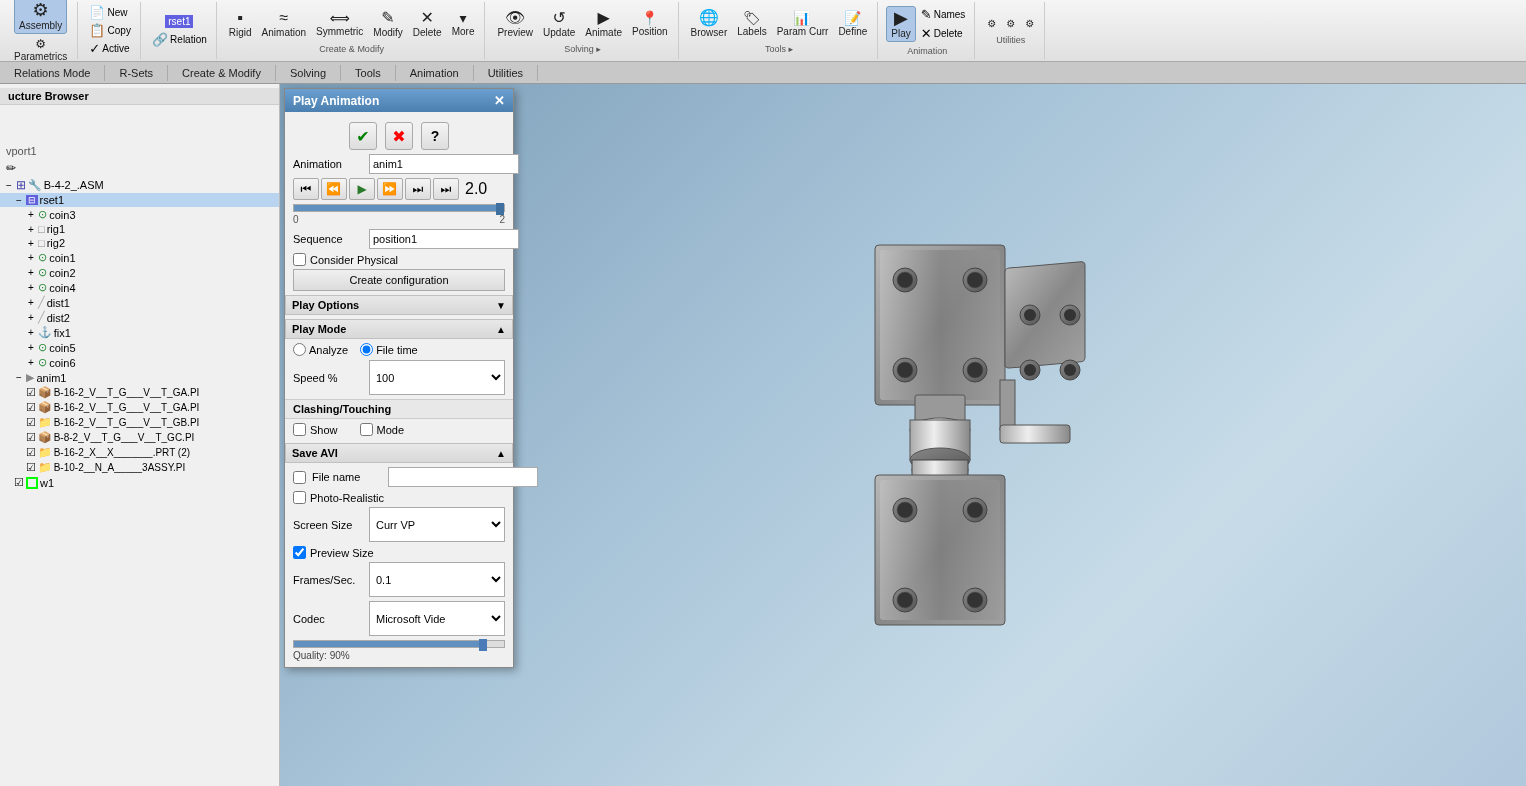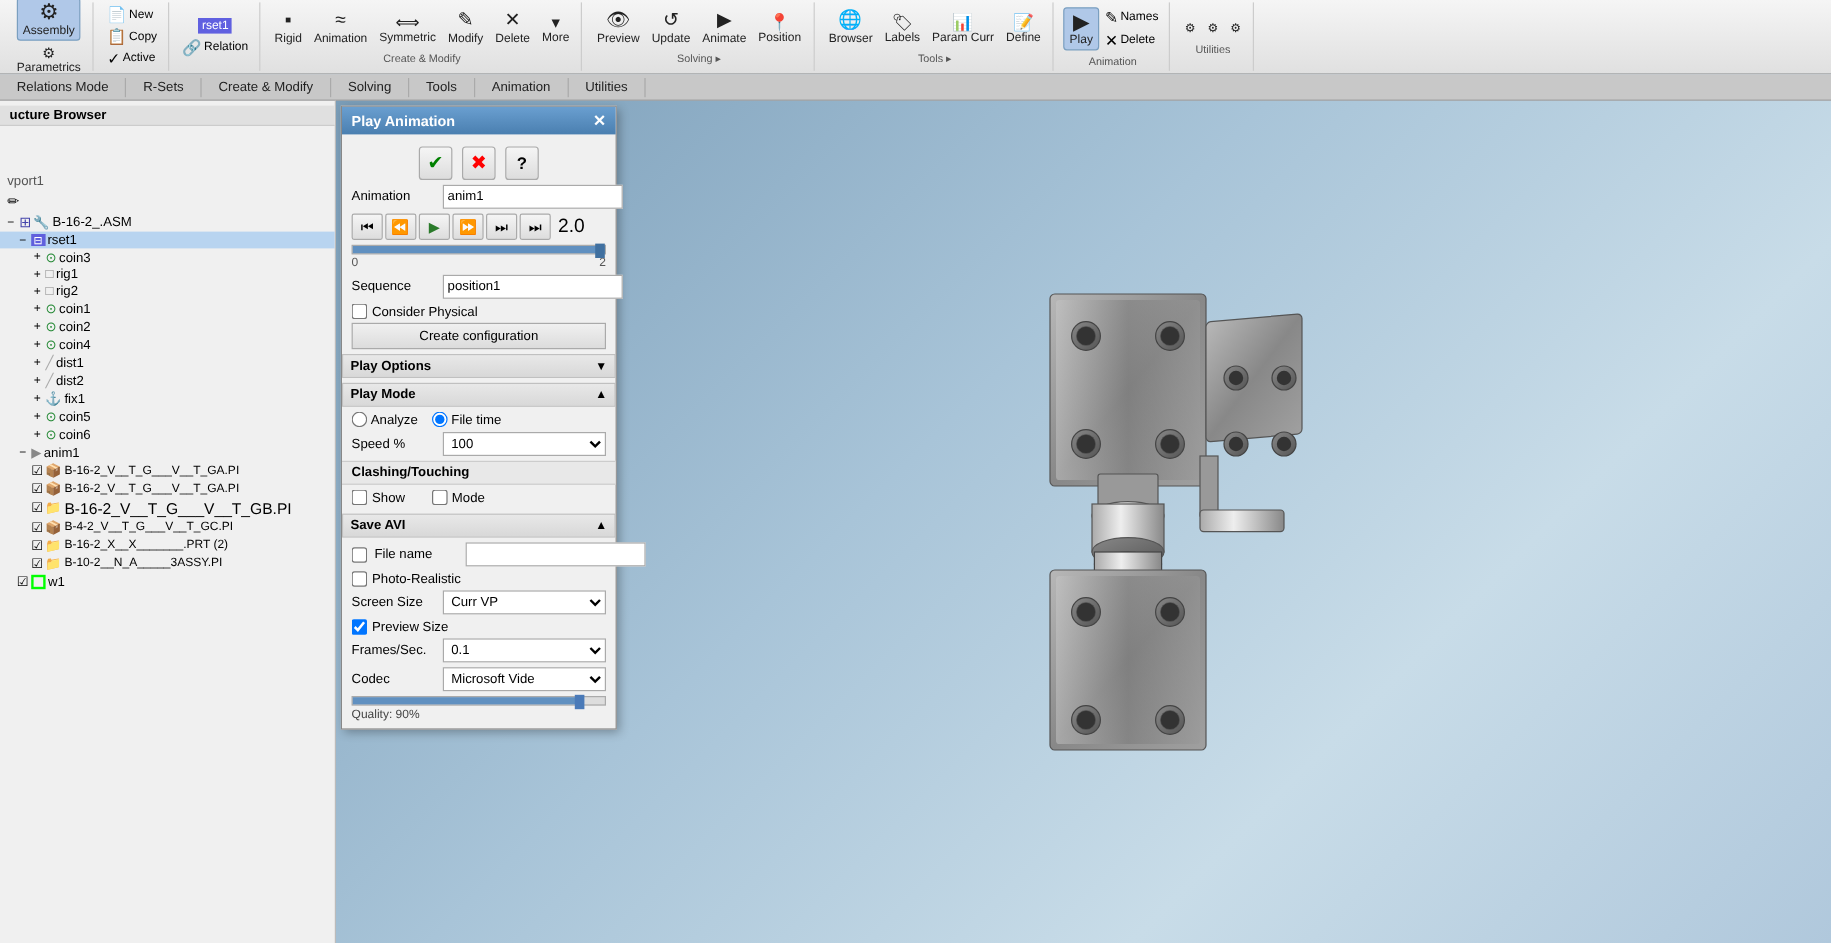--- a/index.html
+++ b/index.html
@@ -277,21 +277,21 @@
       align-items: center;
       gap: 12px;
       margin-bottom: 4px;
     }
     .radio-option {
       display: flex;
       align-items: center;
       gap: 3px;
     }
     .select-input {
-      height: 20px;
+      height: 35px;
       border: 1px solid #aaa;
       background: white;
       font-size: 11px;
       padding: 1px 2px;
     }
     .quality-bar-container {
       margin: 4px 0 2px 0;
     }
     .quality-bar-track {
       width: 100%;
@@ -492,21 +492,21 @@
 
   <div id="left-panel">
     <div class="panel-title">ucture Browser</div>
     <div style="padding:2px 6px;font-size:11px;color:#555;margin-top:38px;">vport1</div>
     <div style="padding:2px 6px;cursor:pointer;font-size:12px;">✏</div>
 
     <div class="tree-item" style="padding-left:4px">
       <span class="toggle">−</span>
       <span style="color:#4444aa;font-size:12px">⊞</span>
       <span style="color:#336699">🔧</span>
-      <span>B-16-2_.ASM</span>
+      <span>B-4-2_.ASM</span>
     </div>
 
     <div class="tree-item selected" style="padding-left:14px">
       <span class="toggle">−</span>
       <span style="background:#6060dd;color:white;font-size:9px;padding:0 2px;">⊟</span>
       <span>rset1</span>
     </div>
 
     <div class="tree-item" style="padding-left:26px">
       <span class="toggle">+</span>
@@ -576,26 +576,26 @@
       <span style="font-size:10px">B-16-2_V__T_G___V__T_GA.PI</span>
     </div>
     <div class="tree-item" style="padding-left:26px">
       <span style="width:10px">☑</span>
       <span style="color:#5588aa">📦</span>
       <span style="font-size:10px">B-16-2_V__T_G___V__T_GA.PI</span>
     </div>
     <div class="tree-item" style="padding-left:26px">
       <span style="width:10px">☑</span>
       <span style="color:#5588aa">📁</span>
-      <span style="font-size:13px">B-16-2_V__T_G___V__T_GB.PI</span>
+      <span style="font-size:10px">B-16-2_V__T_G___V__T_GB.PI</span>
     </div>
     <div class="tree-item" style="padding-left:26px">
       <span style="width:10px">☑</span>
       <span style="color:#5588aa">📦</span>
-      <span style="font-size:10px">B-4-2_V__T_G___V__T_GC.PI</span>
+      <span style="font-size:10px">B-8-2_V__T_G___V__T_GC.PI</span>
     </div>
     <div class="tree-item" style="padding-left:26px">
       <span style="width:10px">☑</span>
       <span style="color:#aa8833">📁</span>
       <span style="font-size:10px">B-16-2_X__X_______.PRT (2)</span>
     </div>
     <div class="tree-item" style="padding-left:26px">
       <span style="width:10px">☑</span>
       <span style="color:#aa8833">📁</span>
       <span style="font-size:10px">B-10-2__N_A_____3ASSY.PI</span>

